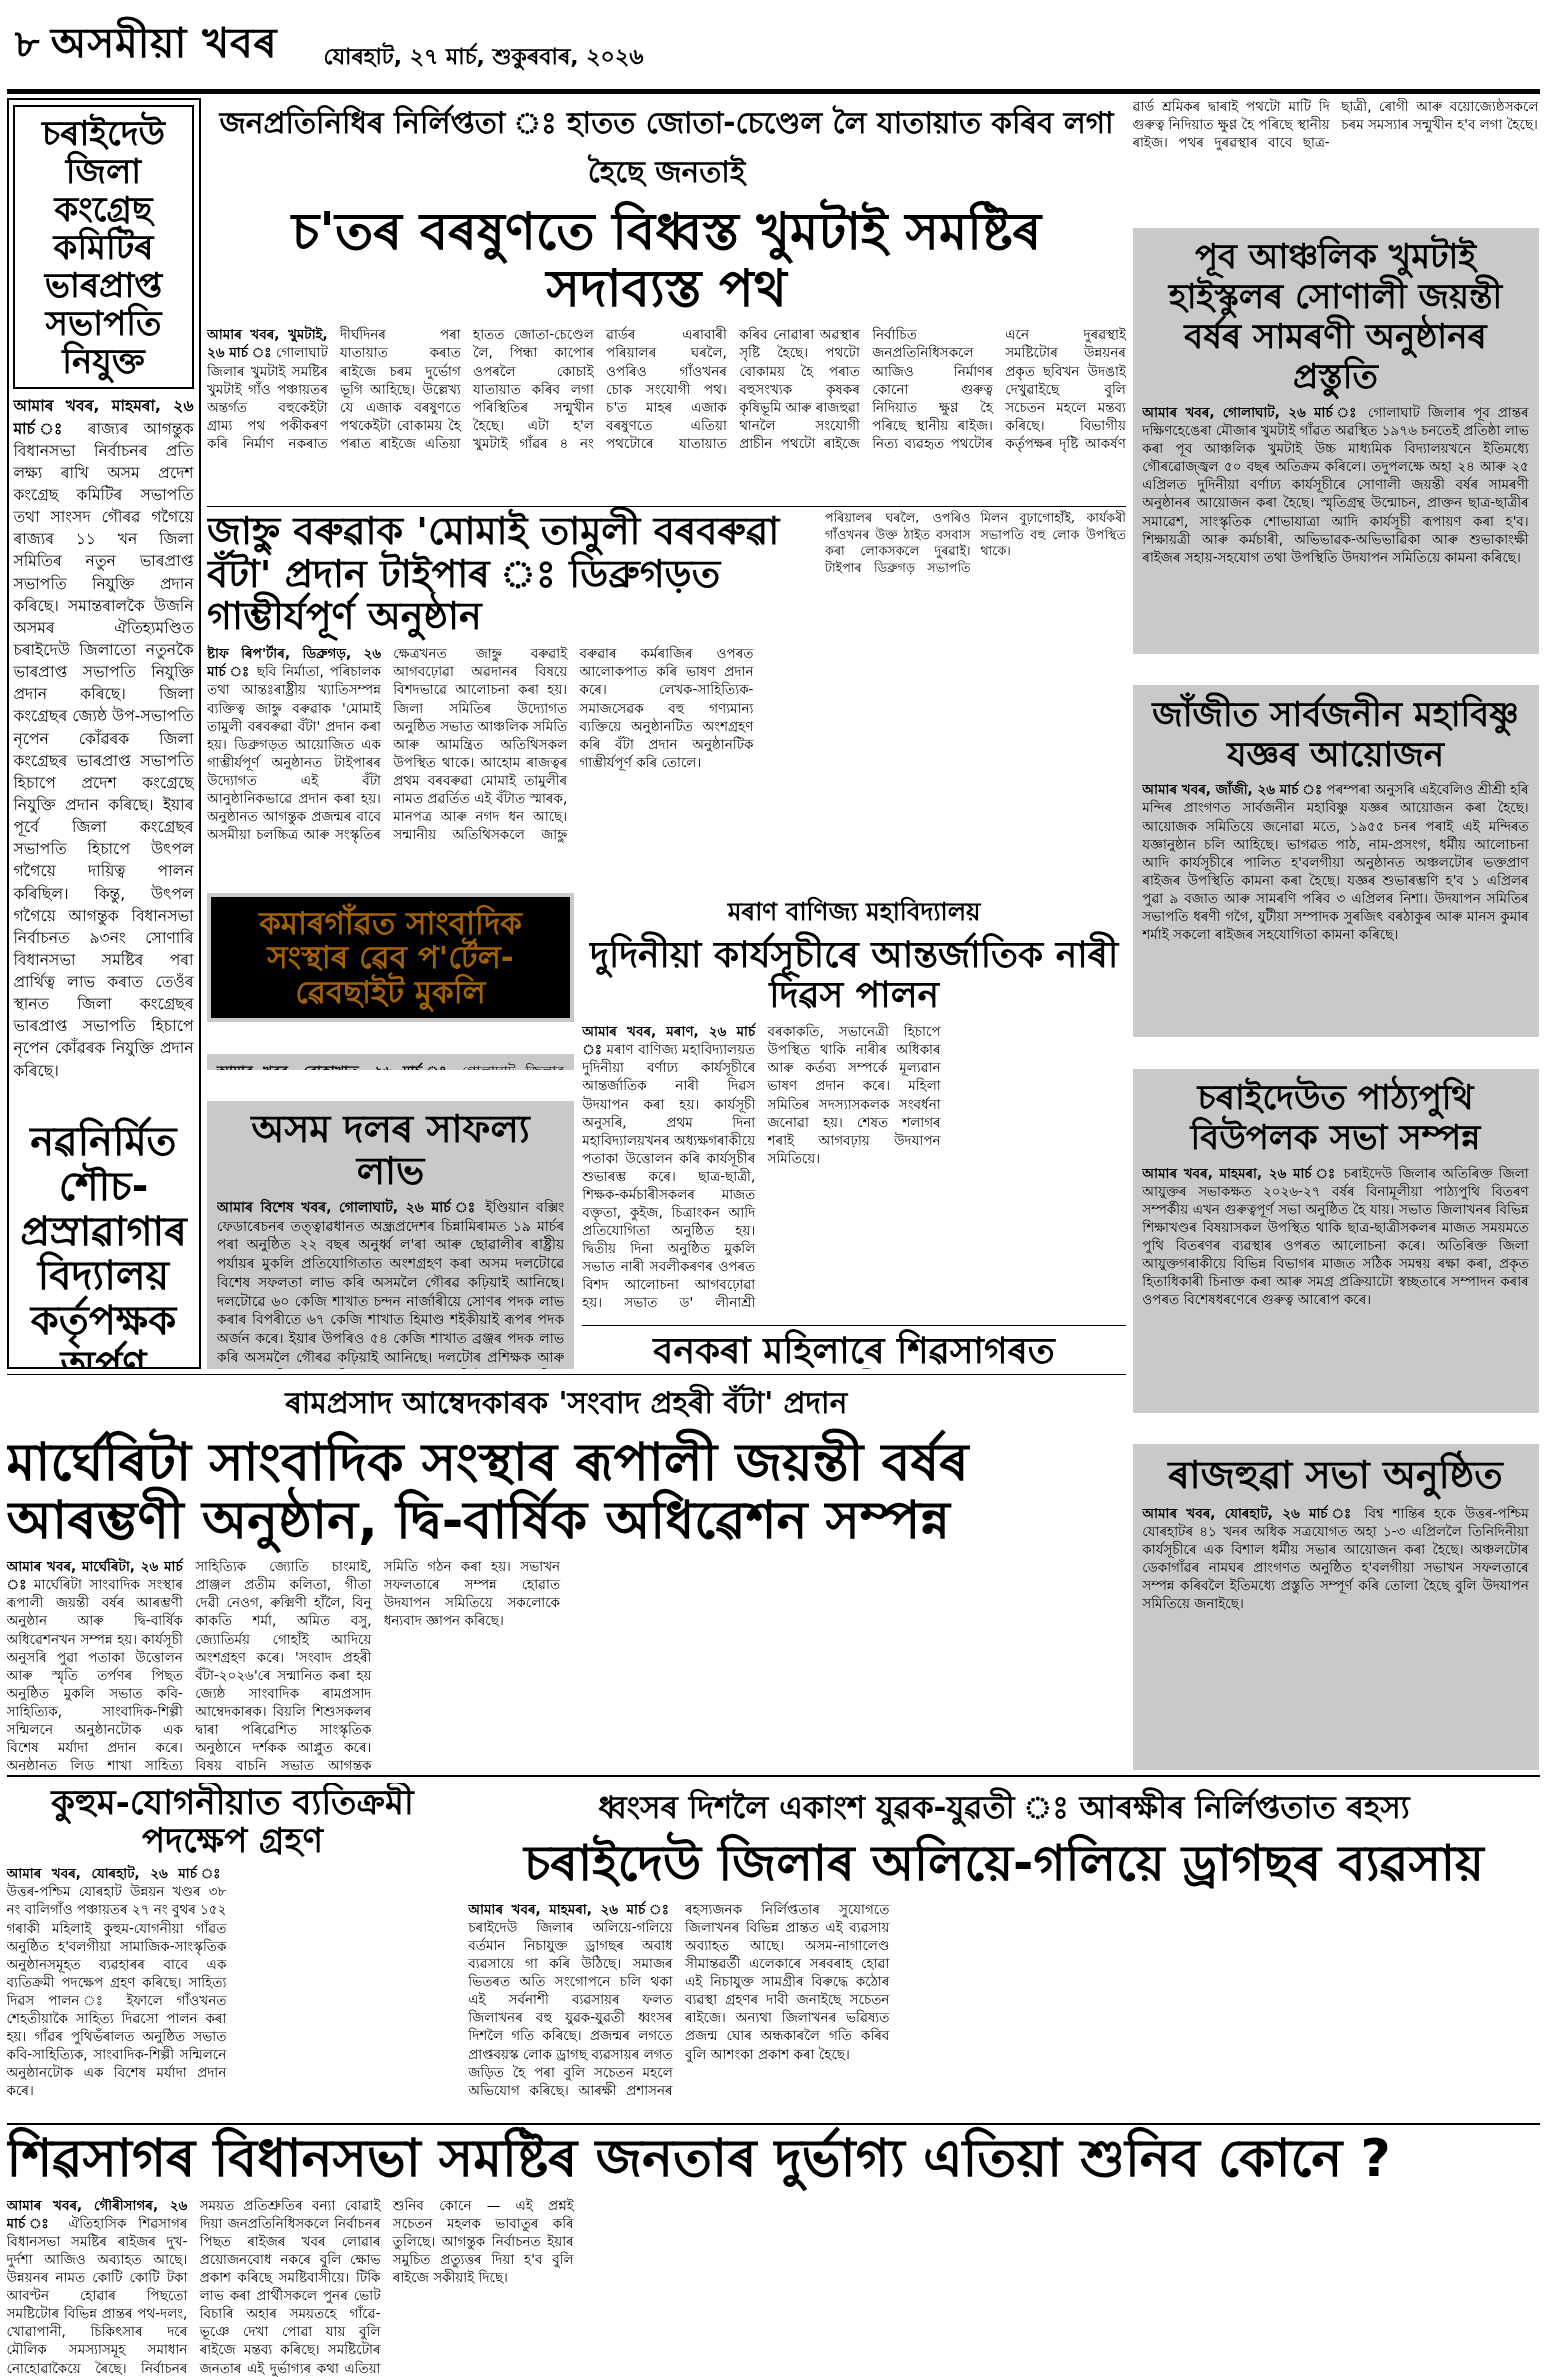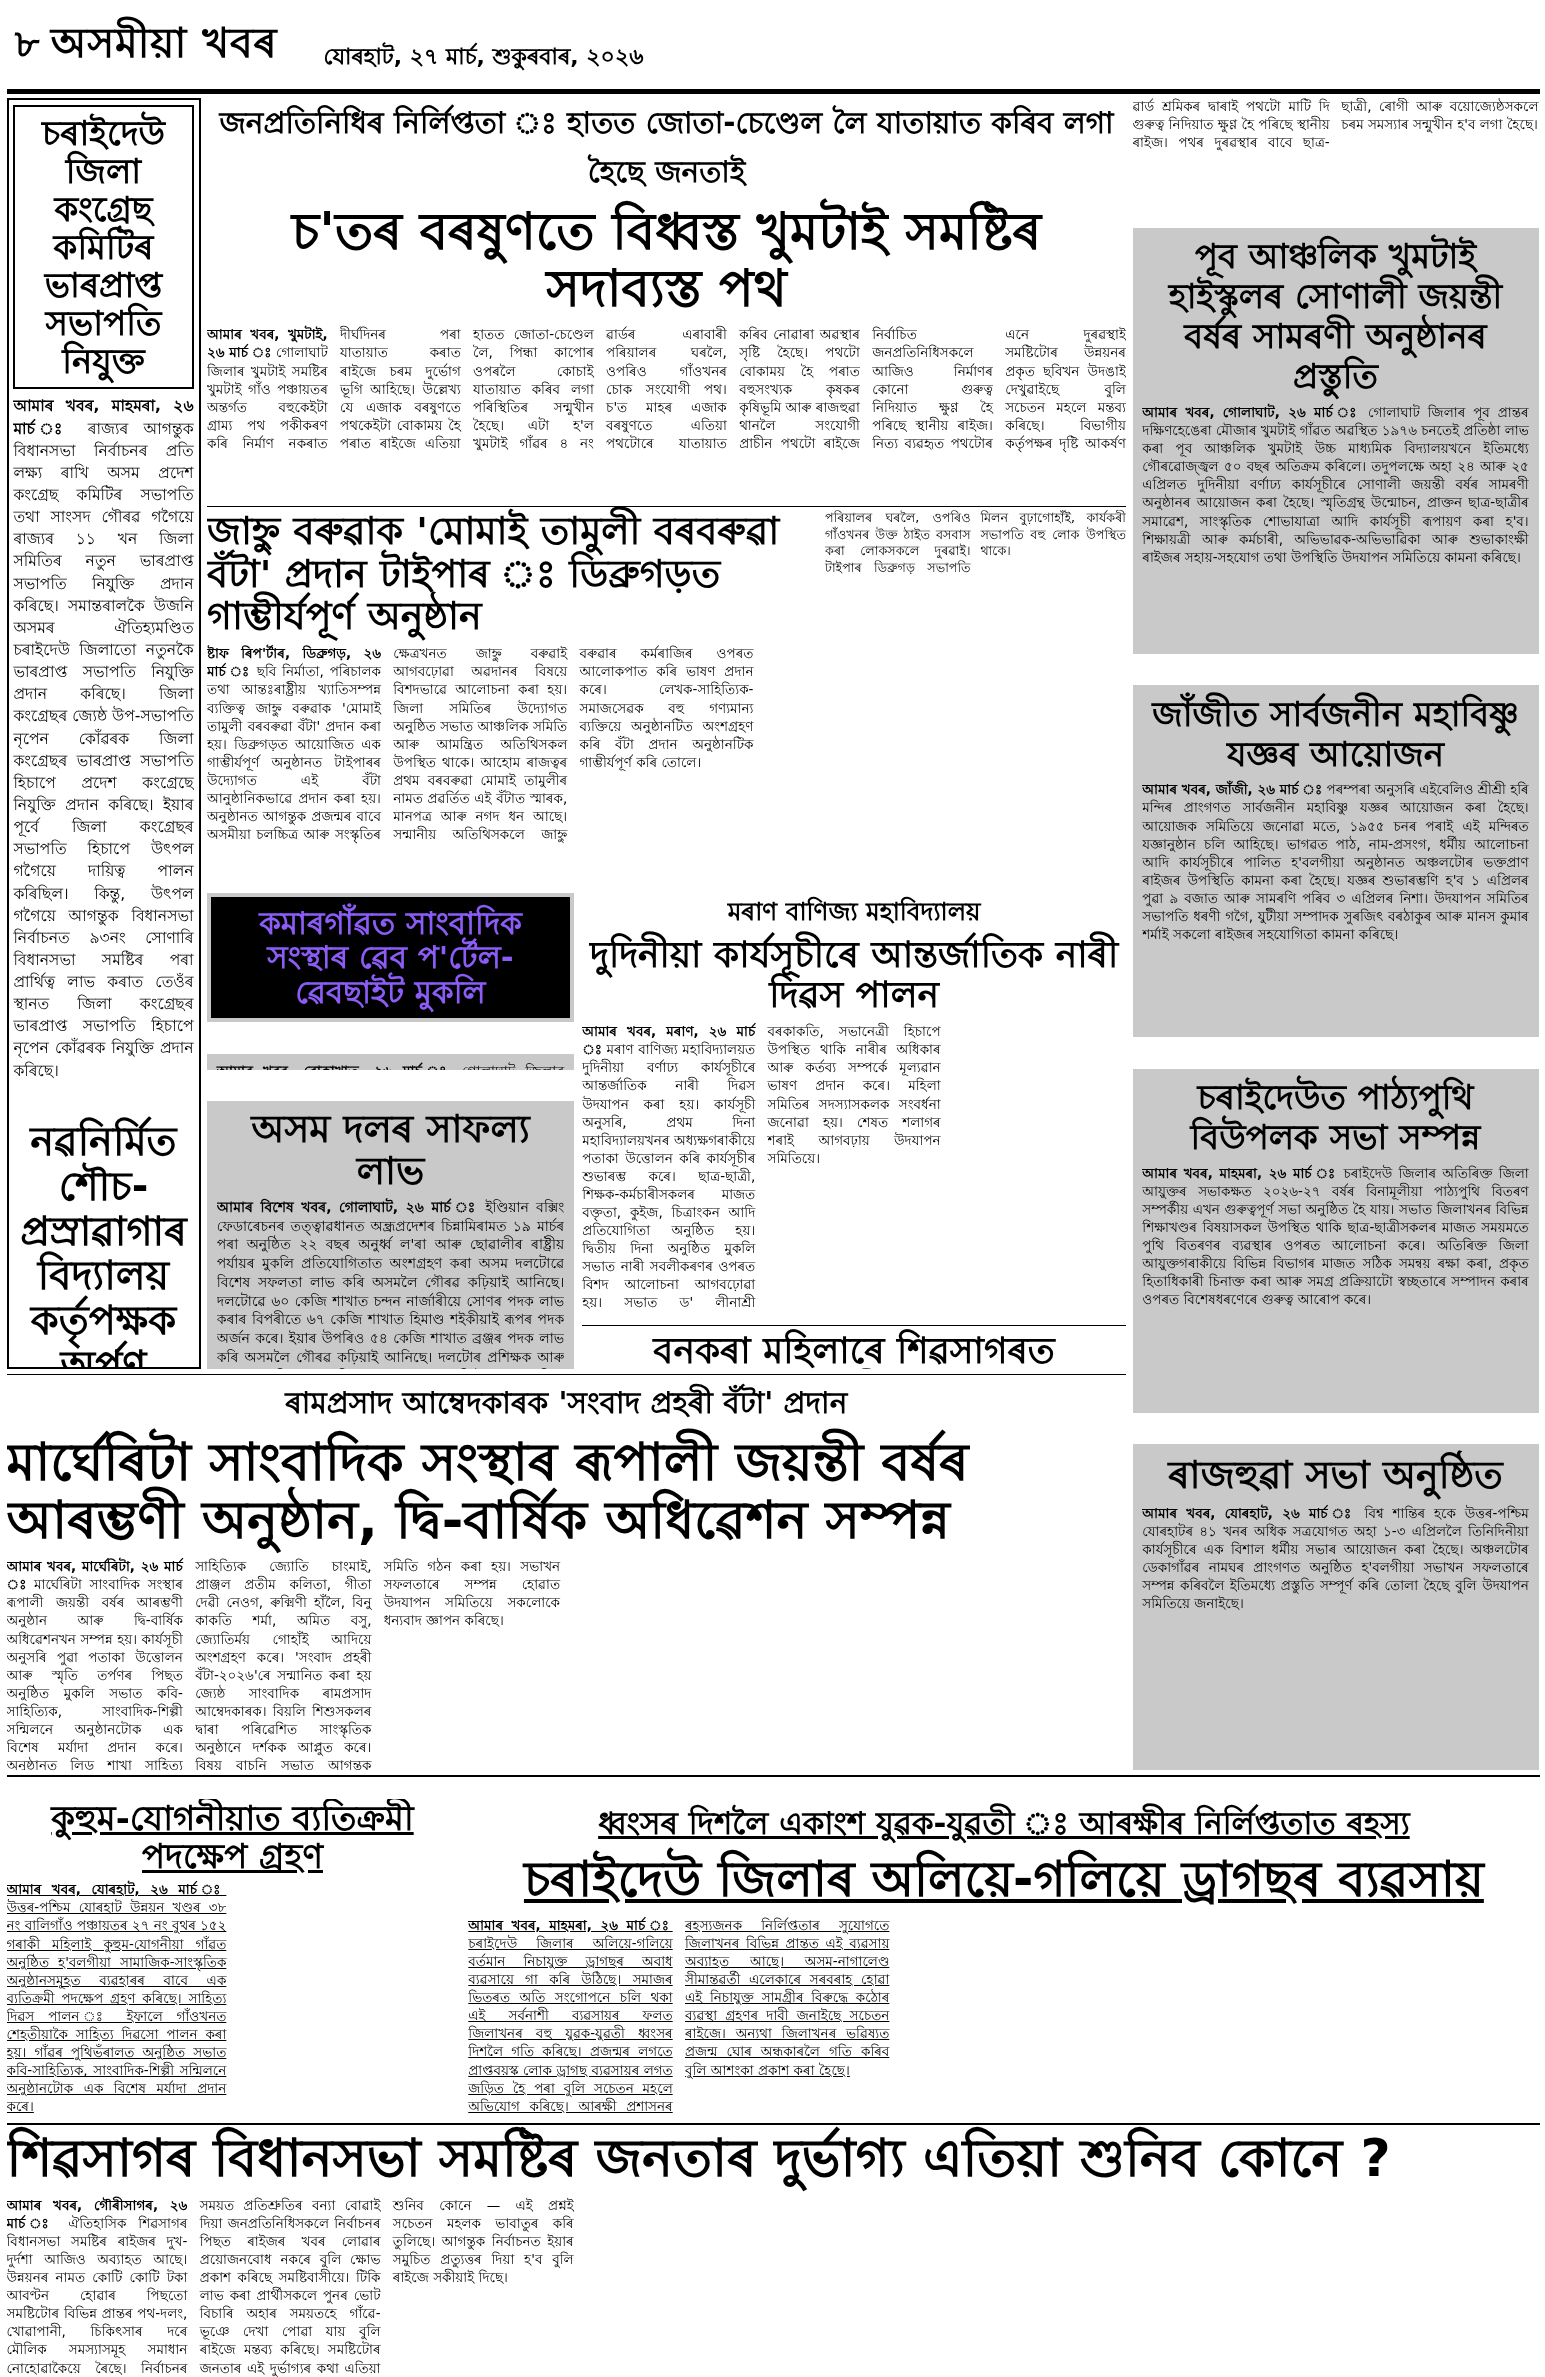--- a/index.html
+++ b/index.html
@@ -44,21 +44,21 @@
   
   .story-jahnu{border-top:1.6px solid #000;margin-top:6.5px;padding-top:3.3px;}
   .jahnu-head-row{display:flex;gap:11.5px;}
   .story-jahnu .headline{font-size:38px;text-align:left;flex:0 0 66%;}
   .jahnu-side{flex:1;font-size:12.7px;text-align:justify;line-height:1.3;column-count:2;column-gap:9.8px;height:98px;overflow:hidden;}
   .story-jahnu .body{column-count:5;height:205px;margin-top:6.5px;}
   
   .subrow{display:flex;gap:8.2px;margin-top:8.2px;flex:1;overflow:hidden;}
   .subcol-left{flex:0 0 367px;display:flex;flex-direction:column;gap:6.5px;overflow:hidden;}
   .blackbox{background:#000;color:#fff;border:4.9px solid var(--panel,#c9c9c9);padding:8.2px 6.5px;}
-  .blackbox .headline{font-size:31px;color:#8b5cf6;}
+  .blackbox .headline{font-size:31px;color:#a16207;}
   .webportal-body{padding:8.2px 9.8px;font-size:14px;height:262px;}
   .story-boxing{padding:6.5px 9.8px 9.8px;}
   .story-boxing .headline{font-size:38px;padding-bottom:4.9px;}
   .story-boxing .body{font-size:14px;height:458px;}
   .subcol-right{flex:1;display:flex;flex-direction:column;overflow:hidden;}
   .story-moran .kicker{font-size:24.6px;}
   .story-moran .headline{font-size:36px;padding:1.6px 0 6.5px;}
   .story-moran .body{column-count:3;height:295px;}
   .story-women{border-top:1.6px solid #000;margin-top:8.2px;padding-top:4.9px;}
   .story-women .headline{font-size:36px;padding-bottom:6.5px;}
@@ -75,21 +75,21 @@
   .rp-text{height:344px;}
   .rp-text .body{height:229px;}
   .rp-raj{flex:1;}
   .rp-raj .headline{font-size:38px;}
   .rp-raj .body{height:131px;}
   
   .story-margh .kicker{font-size:29.5px;padding-bottom:3.3px;}
   .story-margh .headline{font-size:52px;text-align:left;padding-bottom:8.2px;}
   .story-margh .body{column-count:6;height:246px;}
   
-  .bottomband{display:flex;gap:9.8px;border-top:2.5px solid #000;margin-top:4.9px;padding-top:22px;height:344px;box-sizing:border-box;overflow:hidden;text-decoration:underline;}
+  .bottomband{display:flex;gap:9.8px;border-top:2.5px solid #000;margin-top:4.9px;padding-top:6px;height:344px;box-sizing:border-box;overflow:hidden;}
   .story-kuhum{flex:0 0 452px;overflow:hidden;}
   .story-kuhum .headline{font-size:34px;padding-bottom:4.9px;}
   .story-kuhum .body{column-count:2;height:246px;}
   .story-drugs{flex:1;overflow:hidden;}
   .story-drugs .kicker{font-size:31px;padding-bottom:1.6px;}
   .story-drugs .headline{font-size:49px;padding-bottom:8.2px;}
   .story-drugs .body{column-count:5;height:205px;}
   
   .story-banner{border-top:2.5px solid #000;margin-top:3.3px;padding-top:4.9px;overflow:hidden;}
   .story-banner .headline{font-size:52px;text-align:left;padding-bottom:8.2px;}

